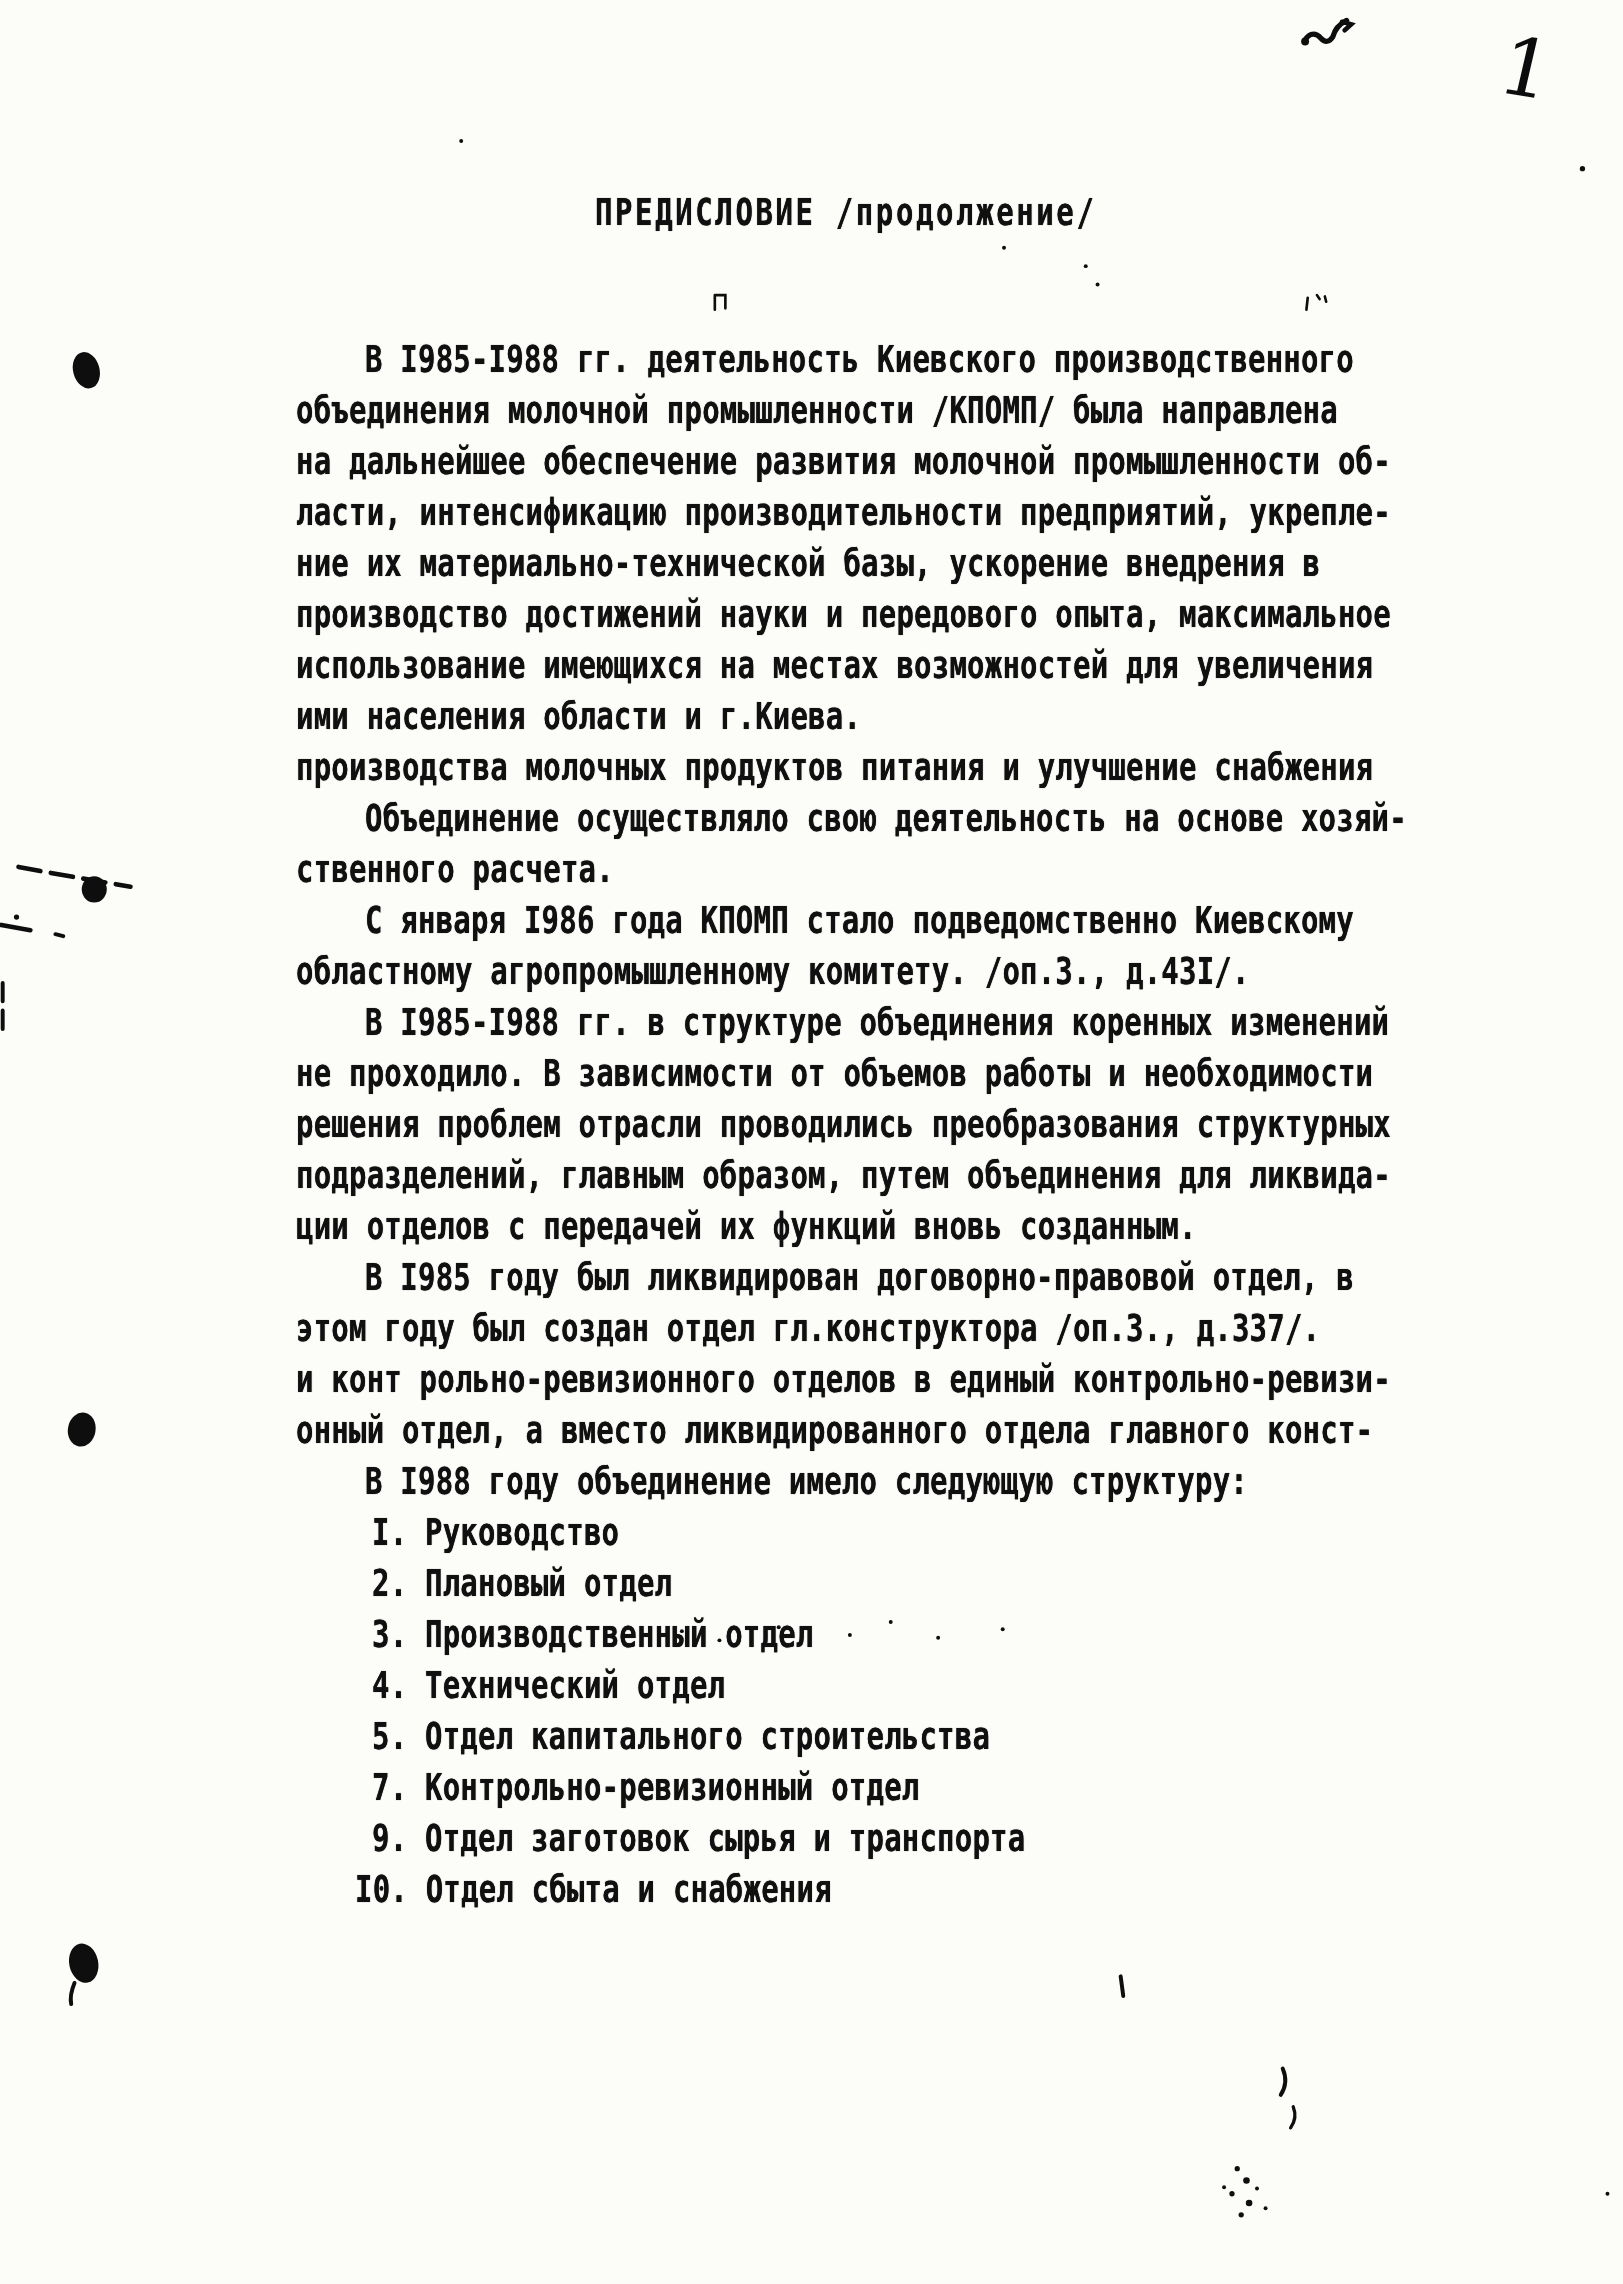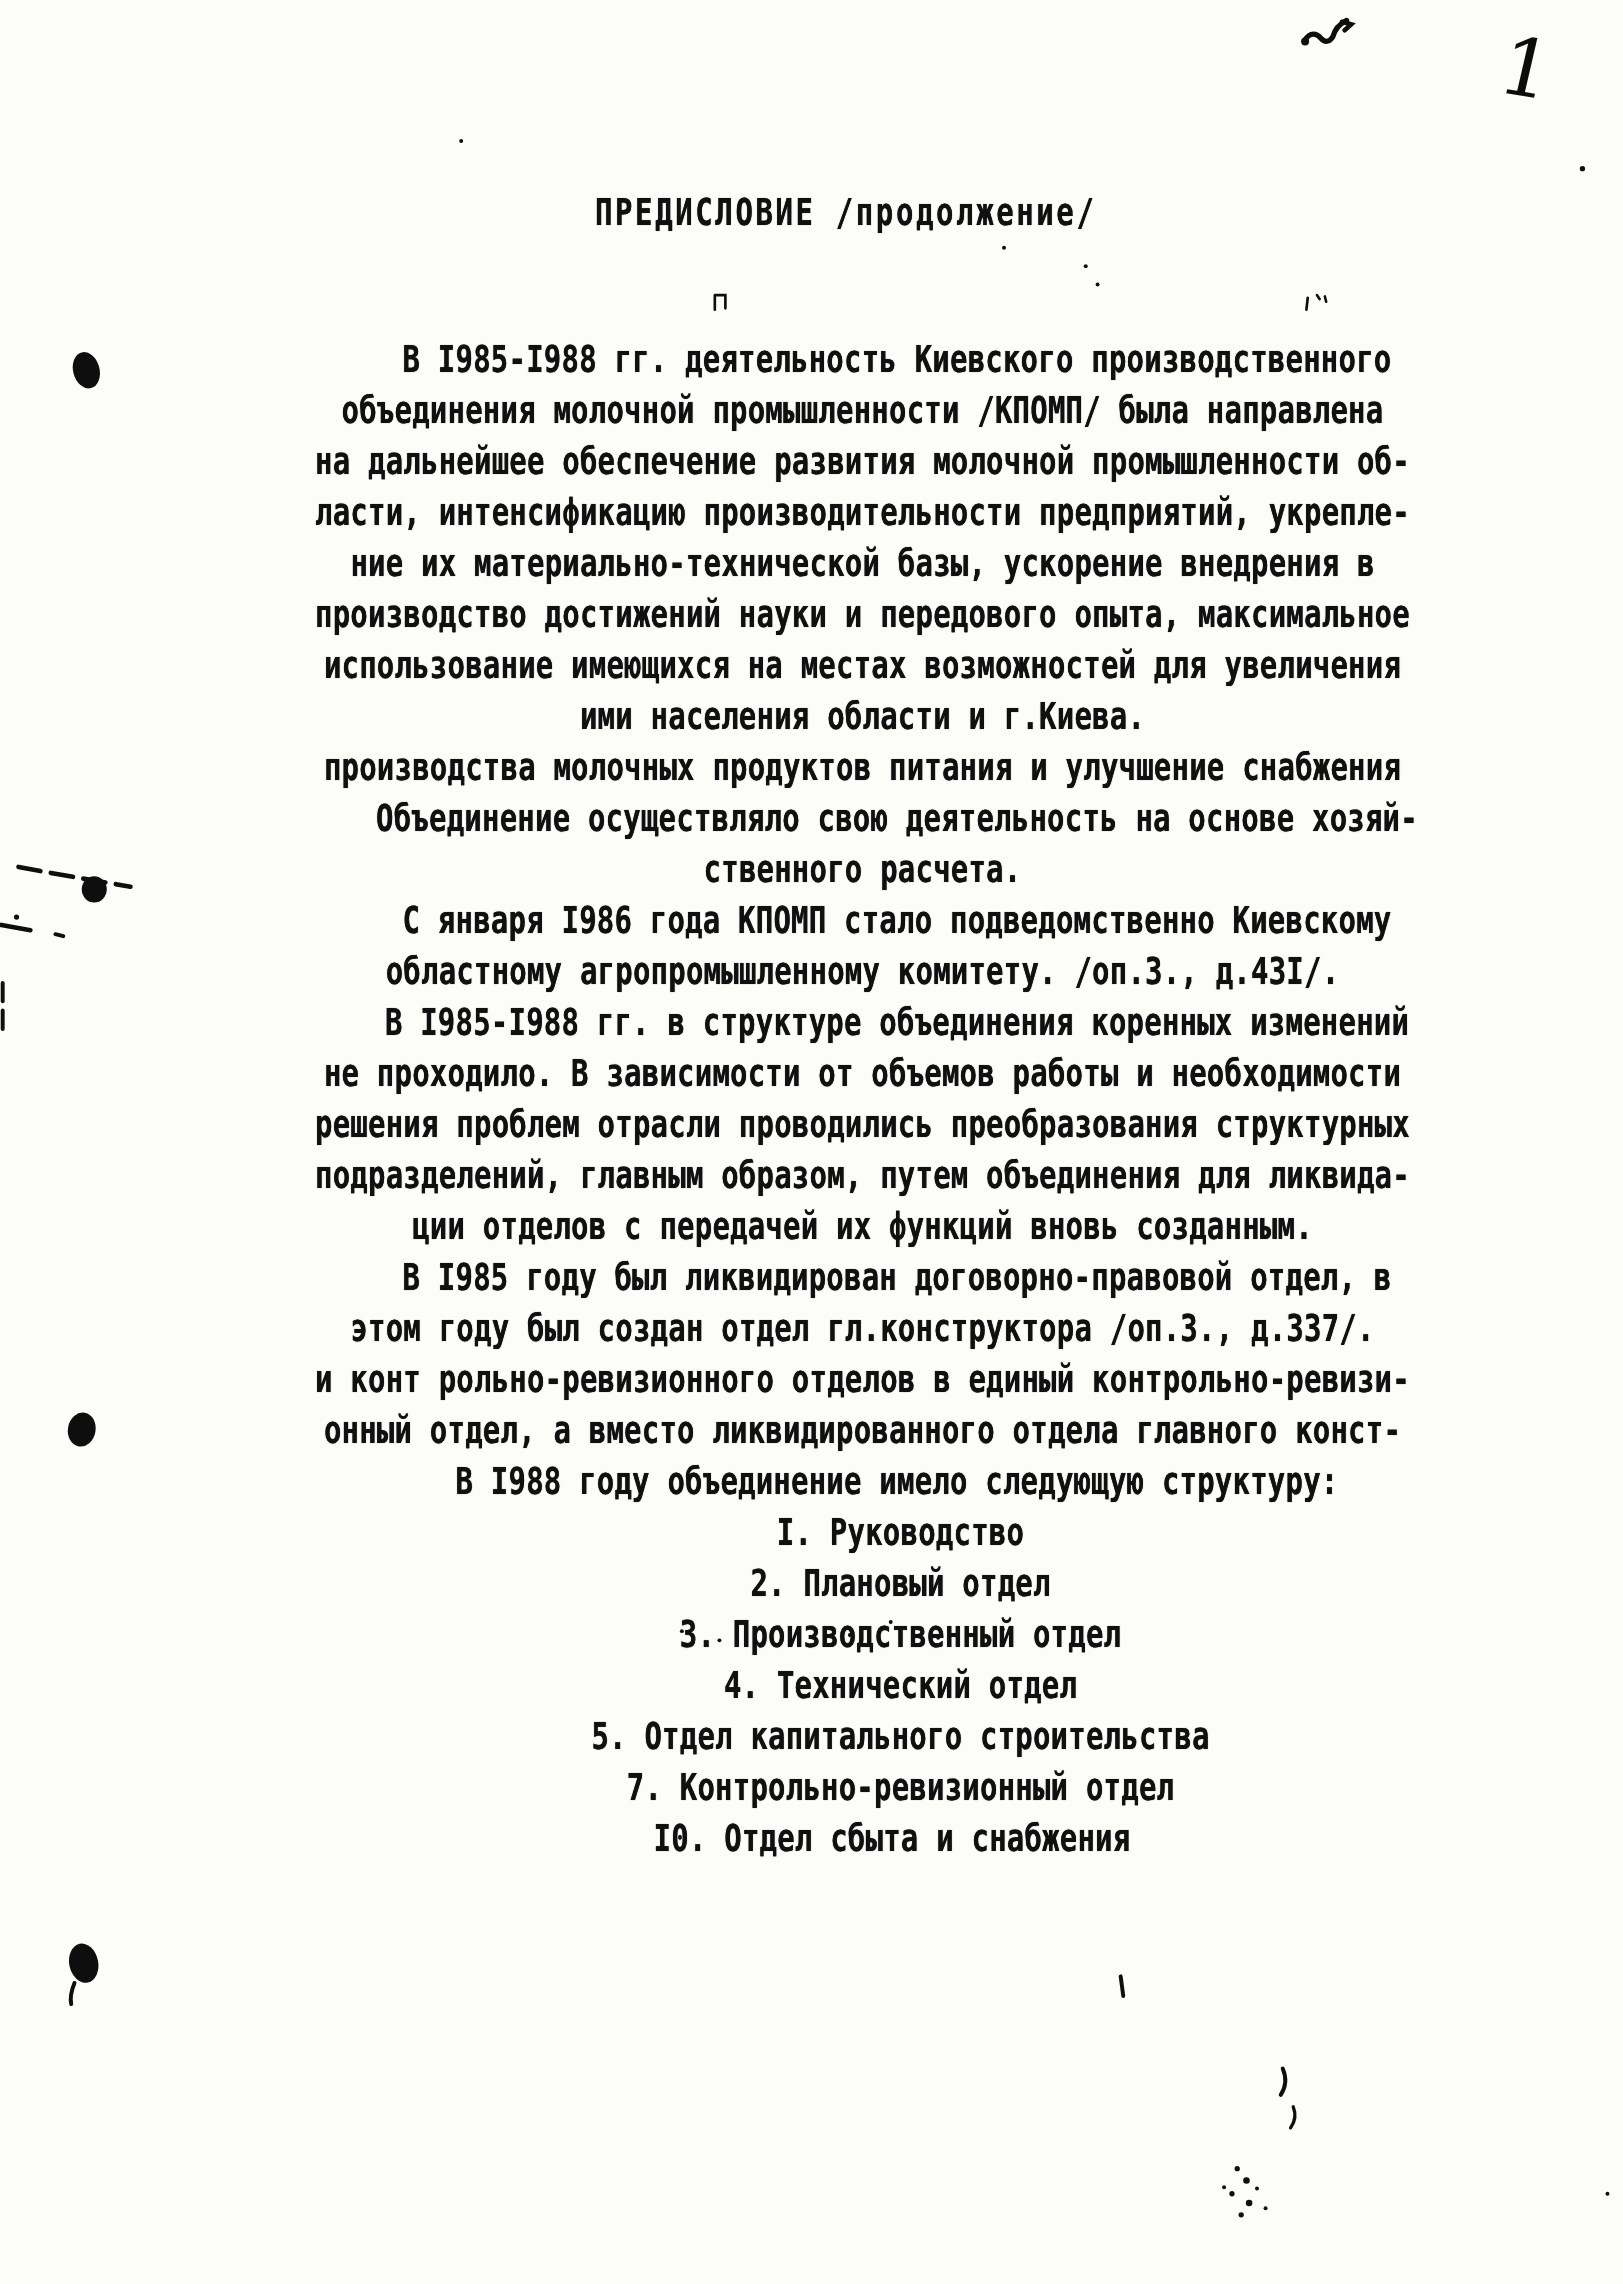--- a/index.html
+++ b/index.html
@@ -23,21 +23,21 @@
     font-family:"DejaVu Serif", serif;
     font-size:80px;font-weight:normal;
     transform:rotate(9deg) skewX(-4deg);
     transform-origin:center;
     color:#0c0c0c;
   }
   .body{
     position:absolute;left:296px;top:335px;width:1133px;
   }
   .line{
-    height:51px;line-height:51px;white-space:pre;text-align:center;
+    height:51px;line-height:51px;white-space:pre;
   }
   .line .tx{
     display:inline-block;
     transform:scaleY(1.28);transform-origin:0 55%;
     font-size:29px;font-weight:bold;letter-spacing:0.2px;
     text-shadow:0 0 0.7px currentColor;
   }
   .line.indent .tx{margin-left:69px;}
   .line.li .tx{margin-left:76px;}
   .line.li-last .tx{margin-left:59px;}
@@ -77,20 +77,21 @@
       <div class="line"><span class="tx">этом году был создан отдел гл.конструктора /оп.3., д.337/.</span></div>
       <div class="line"><span class="tx">и конт рольно-ревизионного отделов в единый контрольно-ревизи-</span></div>
       <div class="line"><span class="tx">онный отдел, а вместо ликвидированного отдела главного конст-</span></div>
       <div class="line indent"><span class="tx">В I988 году объединение имело следующую структуру:</span></div>
       <div class="line li"><span class="tx"><span>I.</span> <span>Руководство</span></span></div>
       <div class="line li"><span class="tx"><span>2.</span> <span>Плановый отдел</span></span></div>
       <div class="line li"><span class="tx"><span>3.</span> <span>Производственный отдел</span></span></div>
       <div class="line li"><span class="tx"><span>4.</span> <span>Технический отдел</span></span></div>
       <div class="line li"><span class="tx"><span>5.</span> <span>Отдел капитального строительства</span></span></div>
       <div class="line li"><span class="tx"><span>7.</span> <span>Контрольно-ревизионный отдел</span></span></div>
+      <div class="line li"><span class="tx"><span>9.</span> <span>Отдел заготовок сырья и транспорта</span></span></div>
       <div class="line li li-last"><span class="tx"><span>I0.</span> <span>Отдел сбыта и снабжения</span></span></div>
     </div>
 
   <svg class="marks" width="1624" height="2284" viewBox="0 0 2465 3467">
 
     <g>
       <circle class="fill" cx="1981" cy="63" r="6"></circle>
       <path d="M1980,62 c9,-15 19,-11 25,-4 c6,7 13,6 18,-2 c3,-11 11,-20 21,-25" stroke-width="8"></path>
       <path d="M2037,33 l14,4 l-10,9" stroke-width="7"></path>
     </g>

